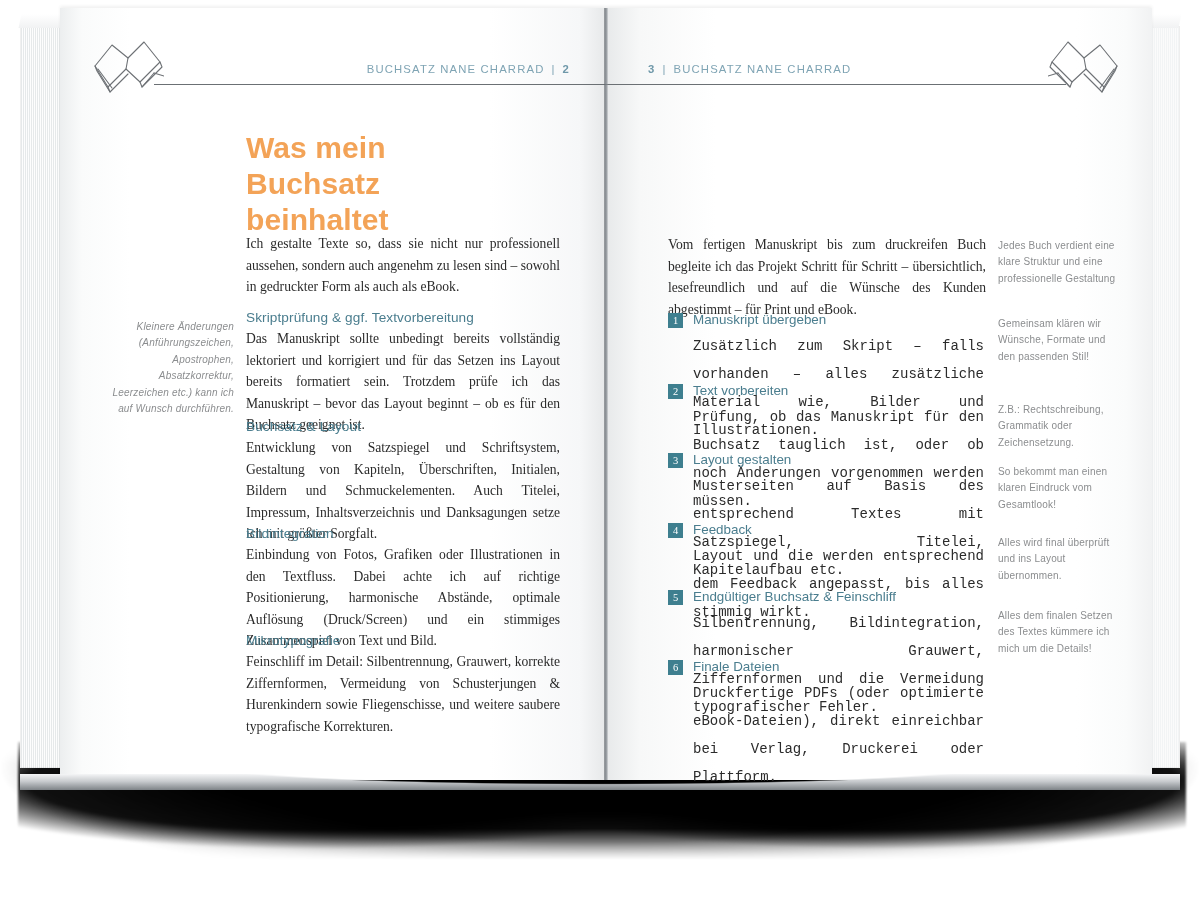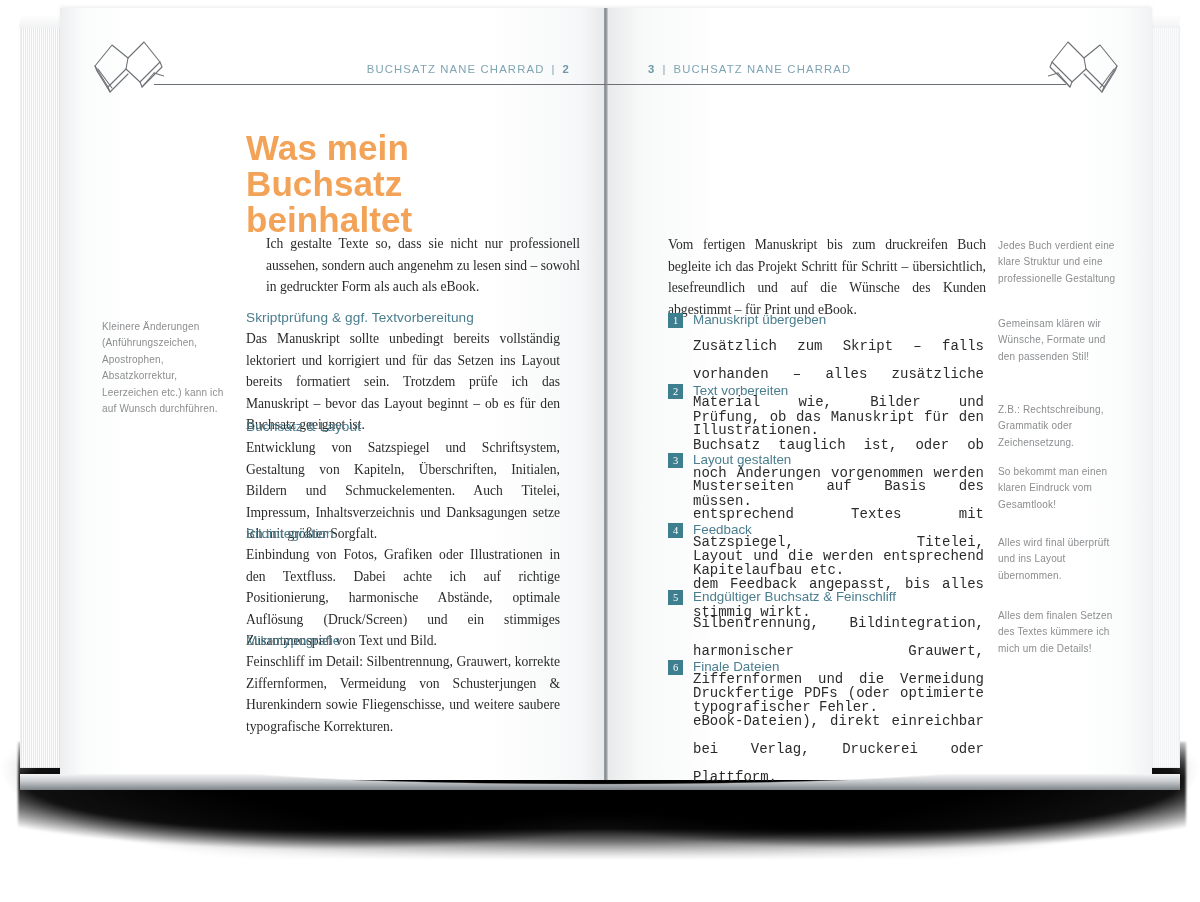--- a/index.html
+++ b/index.html
@@ -97,37 +97,37 @@
   }
   .runhead .rh-num{font-weight:700;color:#6f98a9;}
   .rh-sep{color:#a9c2ce;margin:0 7px;}
   .rule{position:absolute;height:1px;background:#6b7074;top:76px;}
 
   .book-icon{position:absolute;}
   .book-icon svg{display:block;}
 
   
   .title{
-    position:absolute;color:#f3a357;font-weight:700;font-size:35px;
+    position:absolute;color:#f3a357;font-weight:700;font-size:30px;
     line-height:36px;letter-spacing:.1px;
   }
   .body-p{
     position:absolute;font-family:"Liberation Serif", serif;
     font-size:13.6px;line-height:21.5px;color:#2b2b2b;text-align:justify;
   }
   .subhead{
     position:absolute;font-size:13.6px;color:#4a7d8e;font-weight:400;letter-spacing:.1px;
   }
 
   
   .marginnote{
     position:absolute;font-size:10px;line-height:16.4px;color:#8b8d8f;
     letter-spacing:.18px;
   }
-  .marginnote.right-align{text-align:left;}
+  .marginnote.right-align{text-align:right;font-style:italic;}
 
   
   .step{position:absolute;}
   .step-badge{
     position:absolute;left:0;top:1px;width:15px;height:15px;background:#3e7f8f;
     color:#ffffff;font-size:10.5px;line-height:15px;text-align:center;
     font-family:"Liberation Serif", serif;
   }
   .step-title{
     position:absolute;left:25px;top:0px;font-size:13.4px;color:#4a7d8e;white-space:nowrap;
@@ -169,21 +169,21 @@
 
         <div class="runhead" style="right:36px;justify-content:flex-end;">
           <span class="rh-text">BUCHSATZ NANE CHARRAD</span>
           <span class="rh-text rh-sep">|</span>
           <span class="rh-text rh-num">2</span>
         </div>
         <div class="rule" style="left:94px;right:-12px;"></div>
 
         <div class="title" style="left:186px;top:122px;width:270px;">Was mein Buchsatz beinhaltet</div>
 
-        <div class="body-p" style="left:186px;top:225px;width:314px;margin-left:20px;">Ich gestalte Texte so, dass sie nicht nur professionell aussehen, sondern auch angenehm zu lesen sind – sowohl in gedruckter Form als auch als eBook.</div>
+        <div class="body-p" style="left:186px;top:225px;width:314px;">Ich gestalte Texte so, dass sie nicht nur professionell aussehen, sondern auch angenehm zu lesen sind – sowohl in gedruckter Form als auch als eBook.</div>
 
         <div class="marginnote right-align" style="left:42px;top:311px;width:132px;">Kleinere Änderungen (Anführungszeichen, Apostrophen, Absatzkorrektur, Leerzeichen etc.) kann ich auf Wunsch durchführen.</div>
 
         <div class="subhead" style="left:186px;top:302px;width:330px;">Skriptprüfung &amp; ggf. Textvorbereitung</div>
         <div class="body-p" style="left:186px;top:320px;width:314px;">Das Manuskript sollte unbedingt bereits vollständig lektoriert und korrigiert und für das Setzen ins Layout bereits formatiert sein. Trotzdem prüfe ich das Manuskript – bevor das Layout beginnt – ob es für den Buchsatz geeignet ist.</div>
 
         <div class="subhead" style="left:186px;top:411px;width:330px;">Buchsatz &amp; Layout</div>
         <div class="body-p" style="left:186px;top:429px;width:314px;">Entwicklung von Satzspiegel und Schriftsystem, Gestaltung von Kapiteln, Überschriften, Initialen, Bildern und Schmuckelementen. Auch Titelei, Impressum, Inhaltsverzeichnis und Danksagungen setze ich mit größter Sorgfalt.</div>
 
         <div class="subhead" style="left:186px;top:518px;width:330px;">Bildintegration</div>

